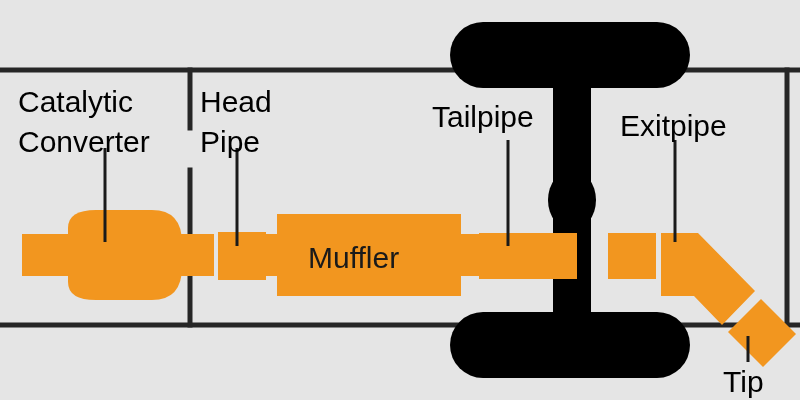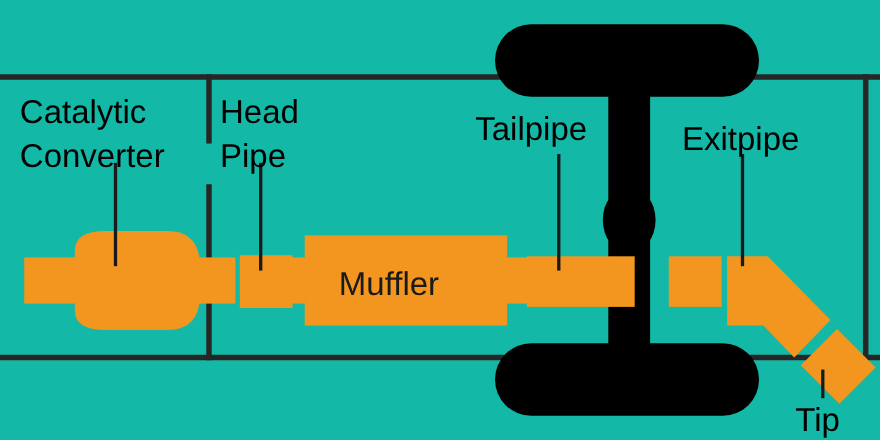--- a/index.html
+++ b/index.html
@@ -10,21 +10,21 @@
   body {
     width: 800px;
     height: 400px;
     overflow: hidden;
     font-family: "Liberation Sans", sans-serif;
   }
   #diagram-root {
     position: relative;
     width: 800px;
     height: 400px;
-    background: #14b8a6;
+    background: #e5e5e5;
   }
   svg#exhaust-svg {
     display: block;
     width: 800px;
     height: 400px;
   }
   .label-text {
     font-family: "Liberation Sans", sans-serif;
     font-size: 30px;
     fill: #000000;

